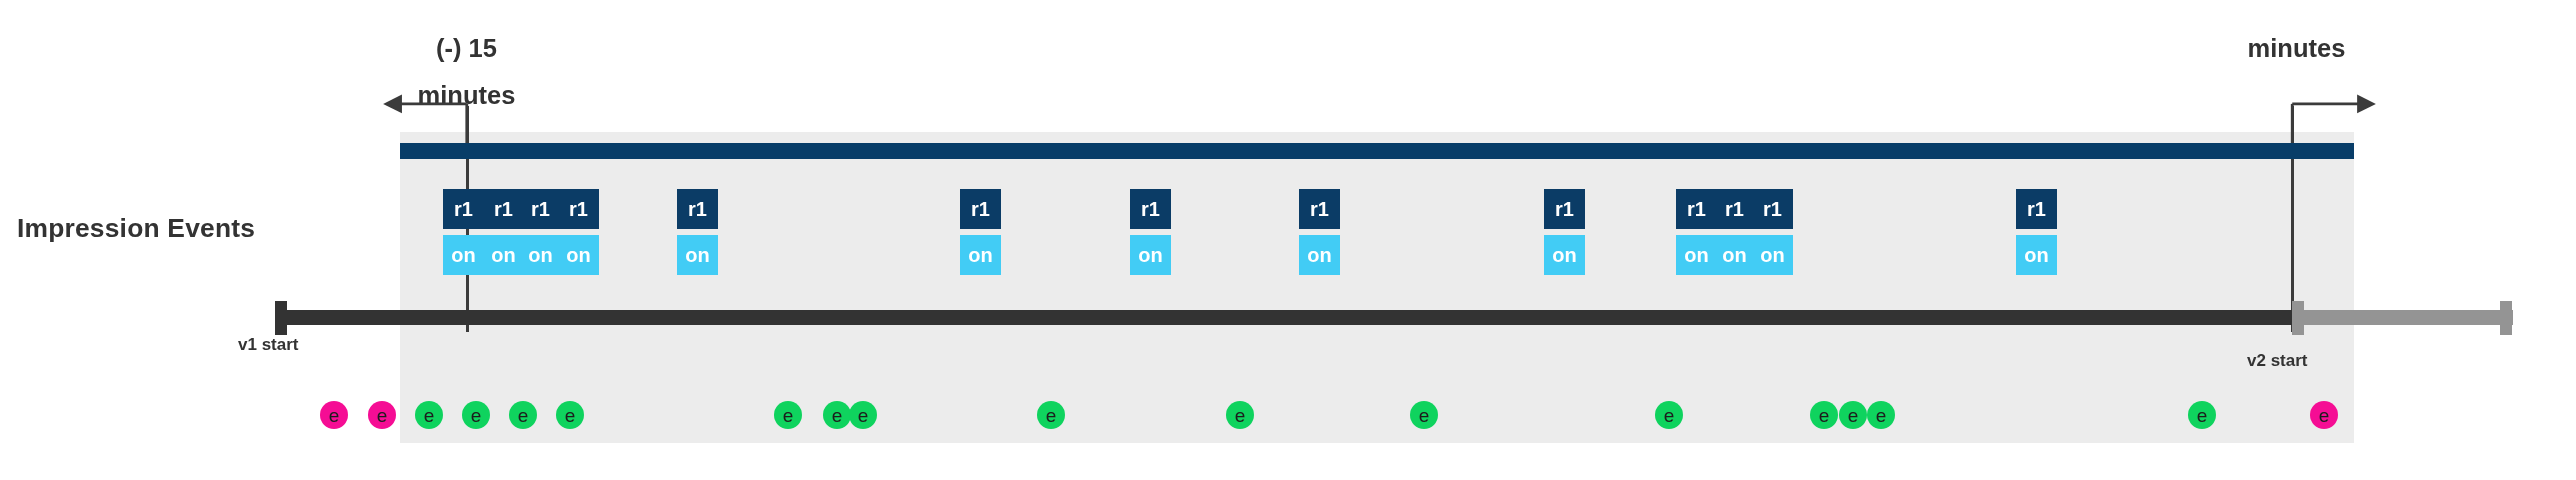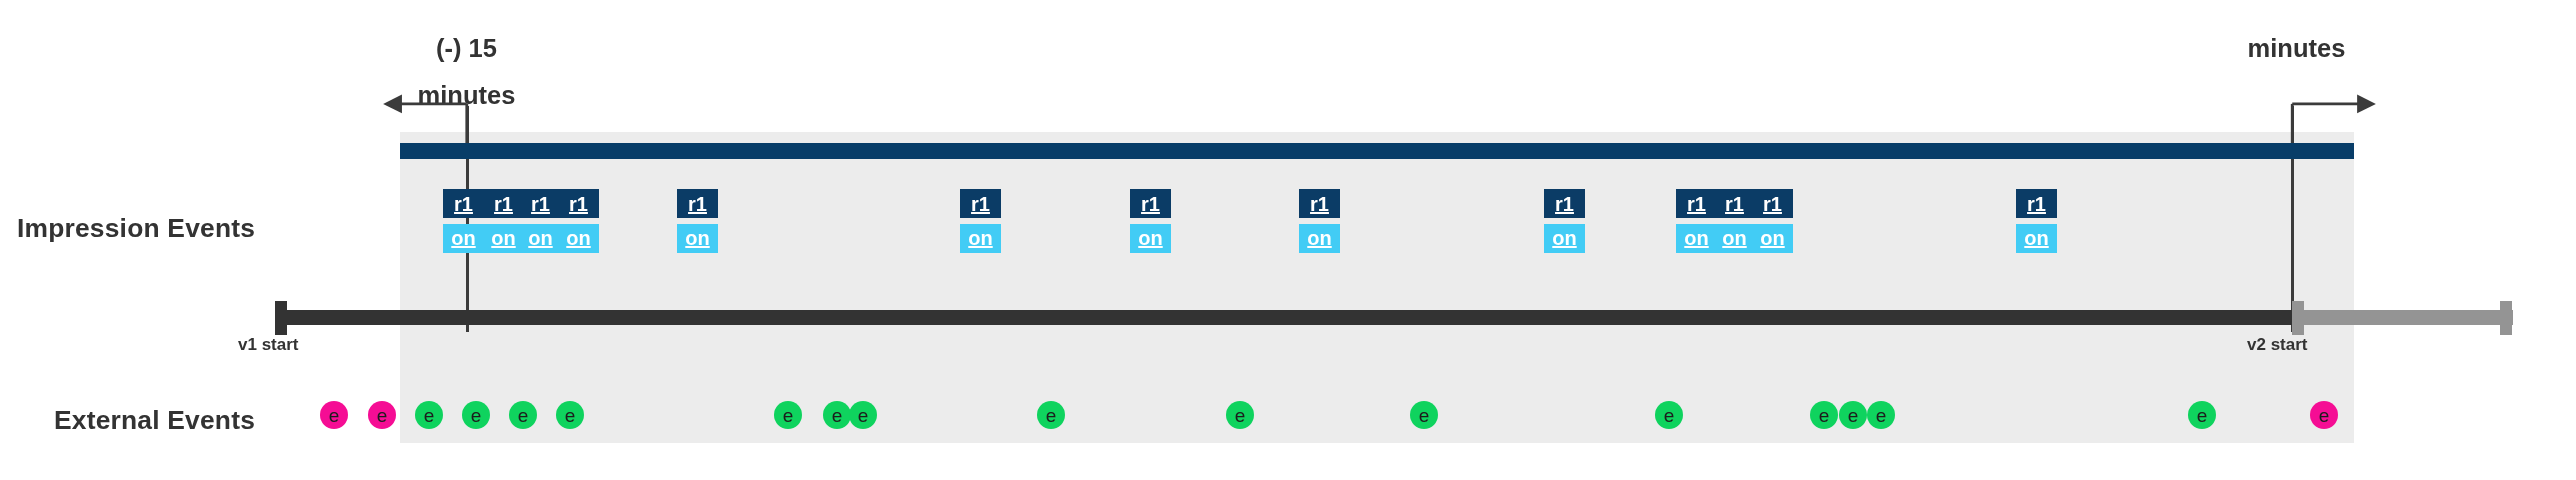--- a/index.html
+++ b/index.html
@@ -84,29 +84,28 @@
   
   .badge-stack {
     position: absolute;
     top: 189px;
     display: flex;
     flex-direction: column;
     gap: 5.7px;
   }
   .badge {
     width: 41px;
-    height: 29px;
+    height: 40px;
     display: flex;
     align-items: center;
     justify-content: center;
     font-size: 20px;
     font-weight: 700;
     color: #ffffff;
     line-height: 1;
-    text-decoration: underline;
   }
   .badge-r1 { background: #0b3c66; }
   .badge-on { background: #42ccf5; }
 
   
   .seg {
     position: absolute;
     height: 15px;
   }
   .seg-bar {
@@ -127,21 +126,21 @@
   #seg-v2 .seg-bar, #seg-v2 .cap { background: #949494; }
 
   .version-label {
     position: absolute;
     color: #333333;
     font-size: 17px;
     font-weight: 700;
     white-space: nowrap;
   }
   #version-label-v1 { left: 238px;  top: 335px; }
-  #version-label-v2 { left: 2247px; top: 335px; }
+  #version-label-v2 { left: 2247px; top: 351px; }
 
   
   .event-dot {
     position: absolute;
     top: 401px;
     width: 28px;
     height: 28px;
     border-radius: 50%;
     display: flex;
     align-items: center;
@@ -154,21 +153,20 @@
 </style>
 </head>
 <body>
 
 <div id="stage">
 
   <div class="band"></div>
 
   <div class="row-label" id="label-impression">Impression Events</div>
 
-  <div class="row-label" id="label-external">External Events</div>
 
   <div class="callout" id="callout-left">
     <span class="callout-line">(-) 15</span>
     <span class="callout-line">minutes</span>
   </div>
   <svg id="arrow-left-svg" class="arrow-svg" width="113" height="47" viewBox="0 0 120 50">
     <path d="M105 2 L105 44" stroke="#3b3b3b" stroke-width="3" fill="none"></path>
     <path d="M105 2 L32 2" stroke="#3b3b3b" stroke-width="3" fill="none"></path>
     <polygon points="16,2 36,-8 36,12" fill="#3b3b3b"></polygon>
   </svg>

